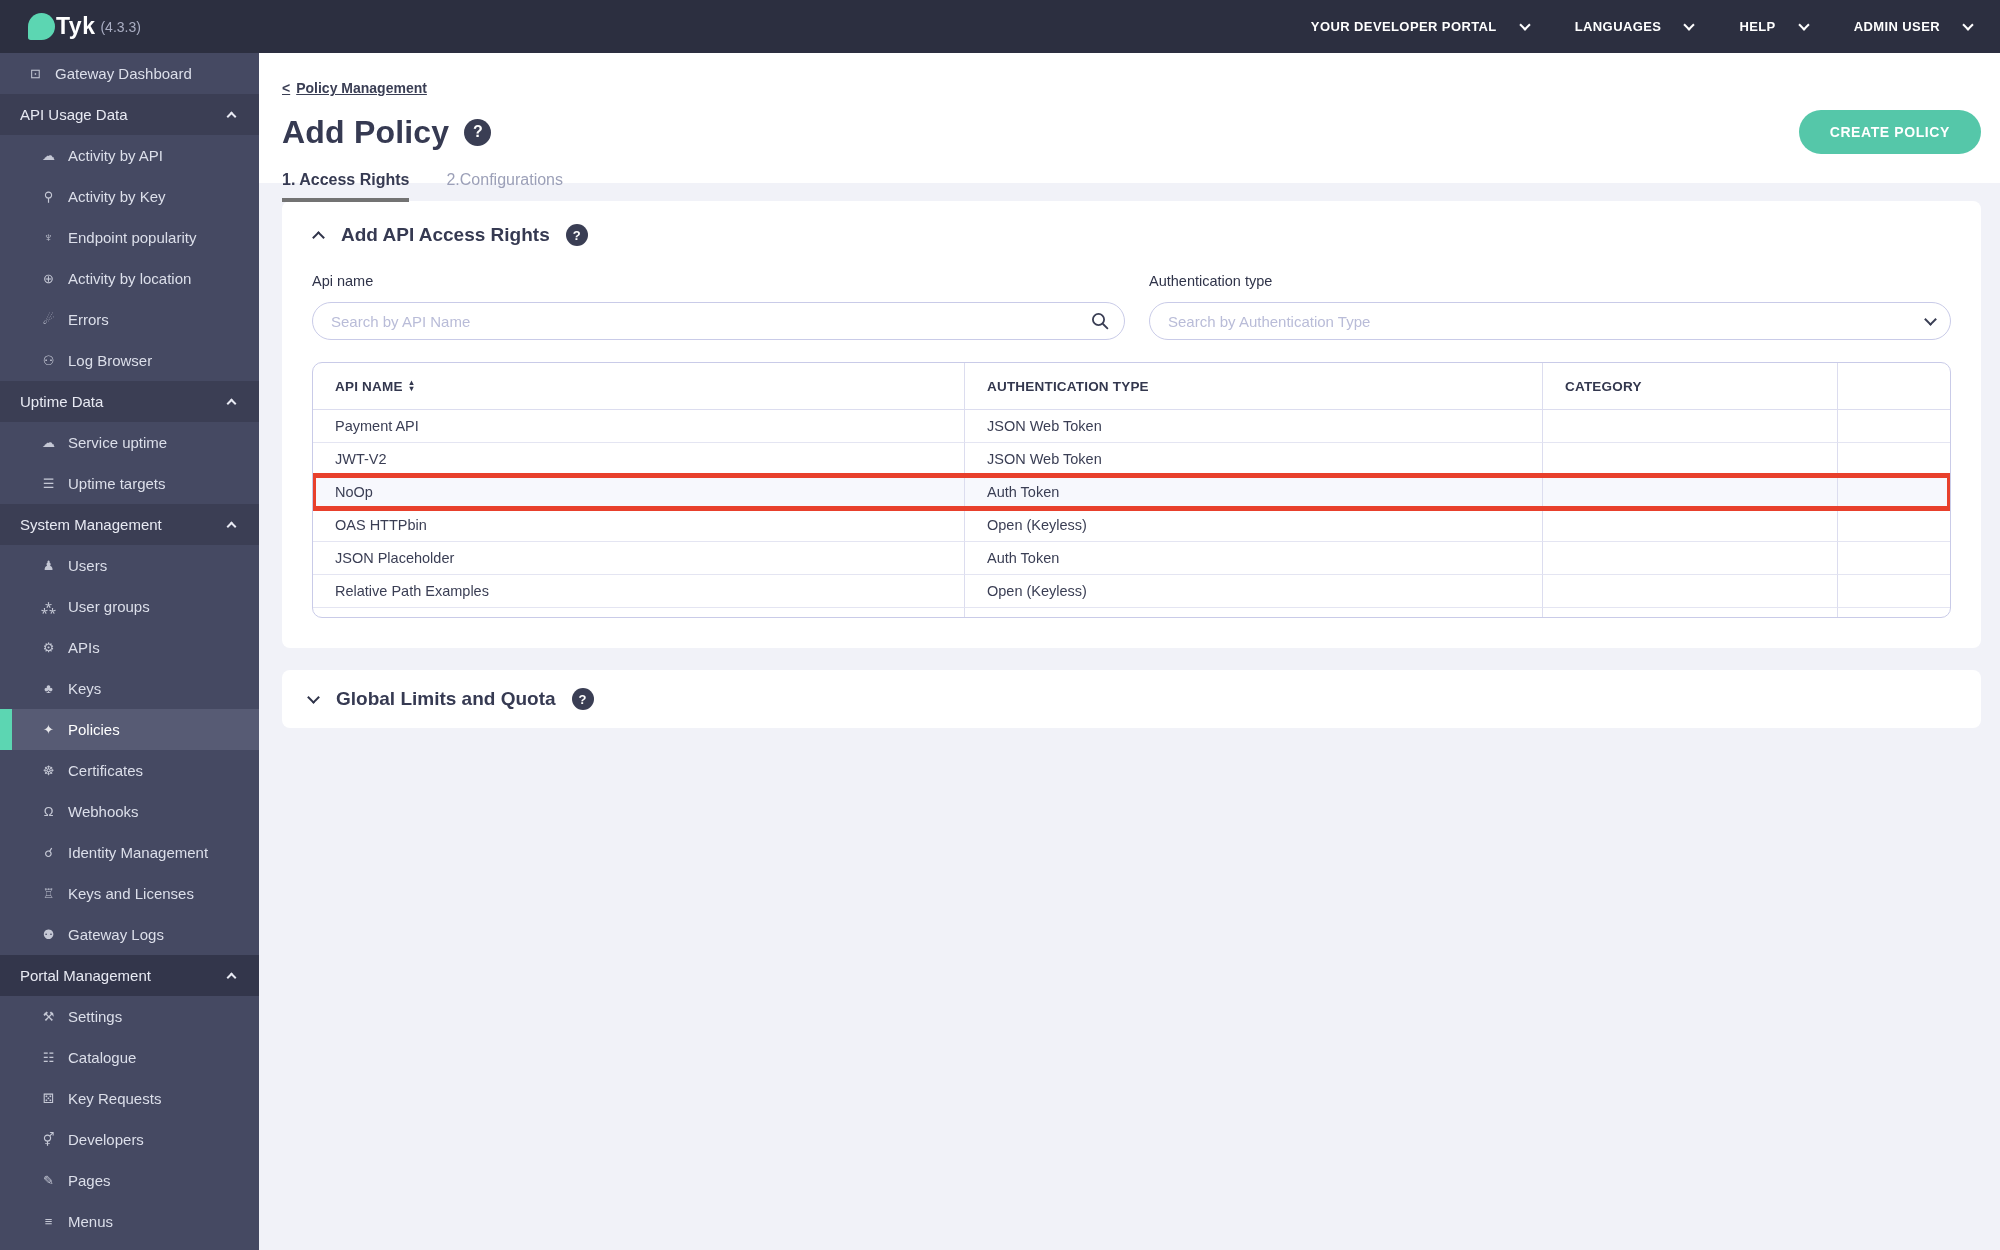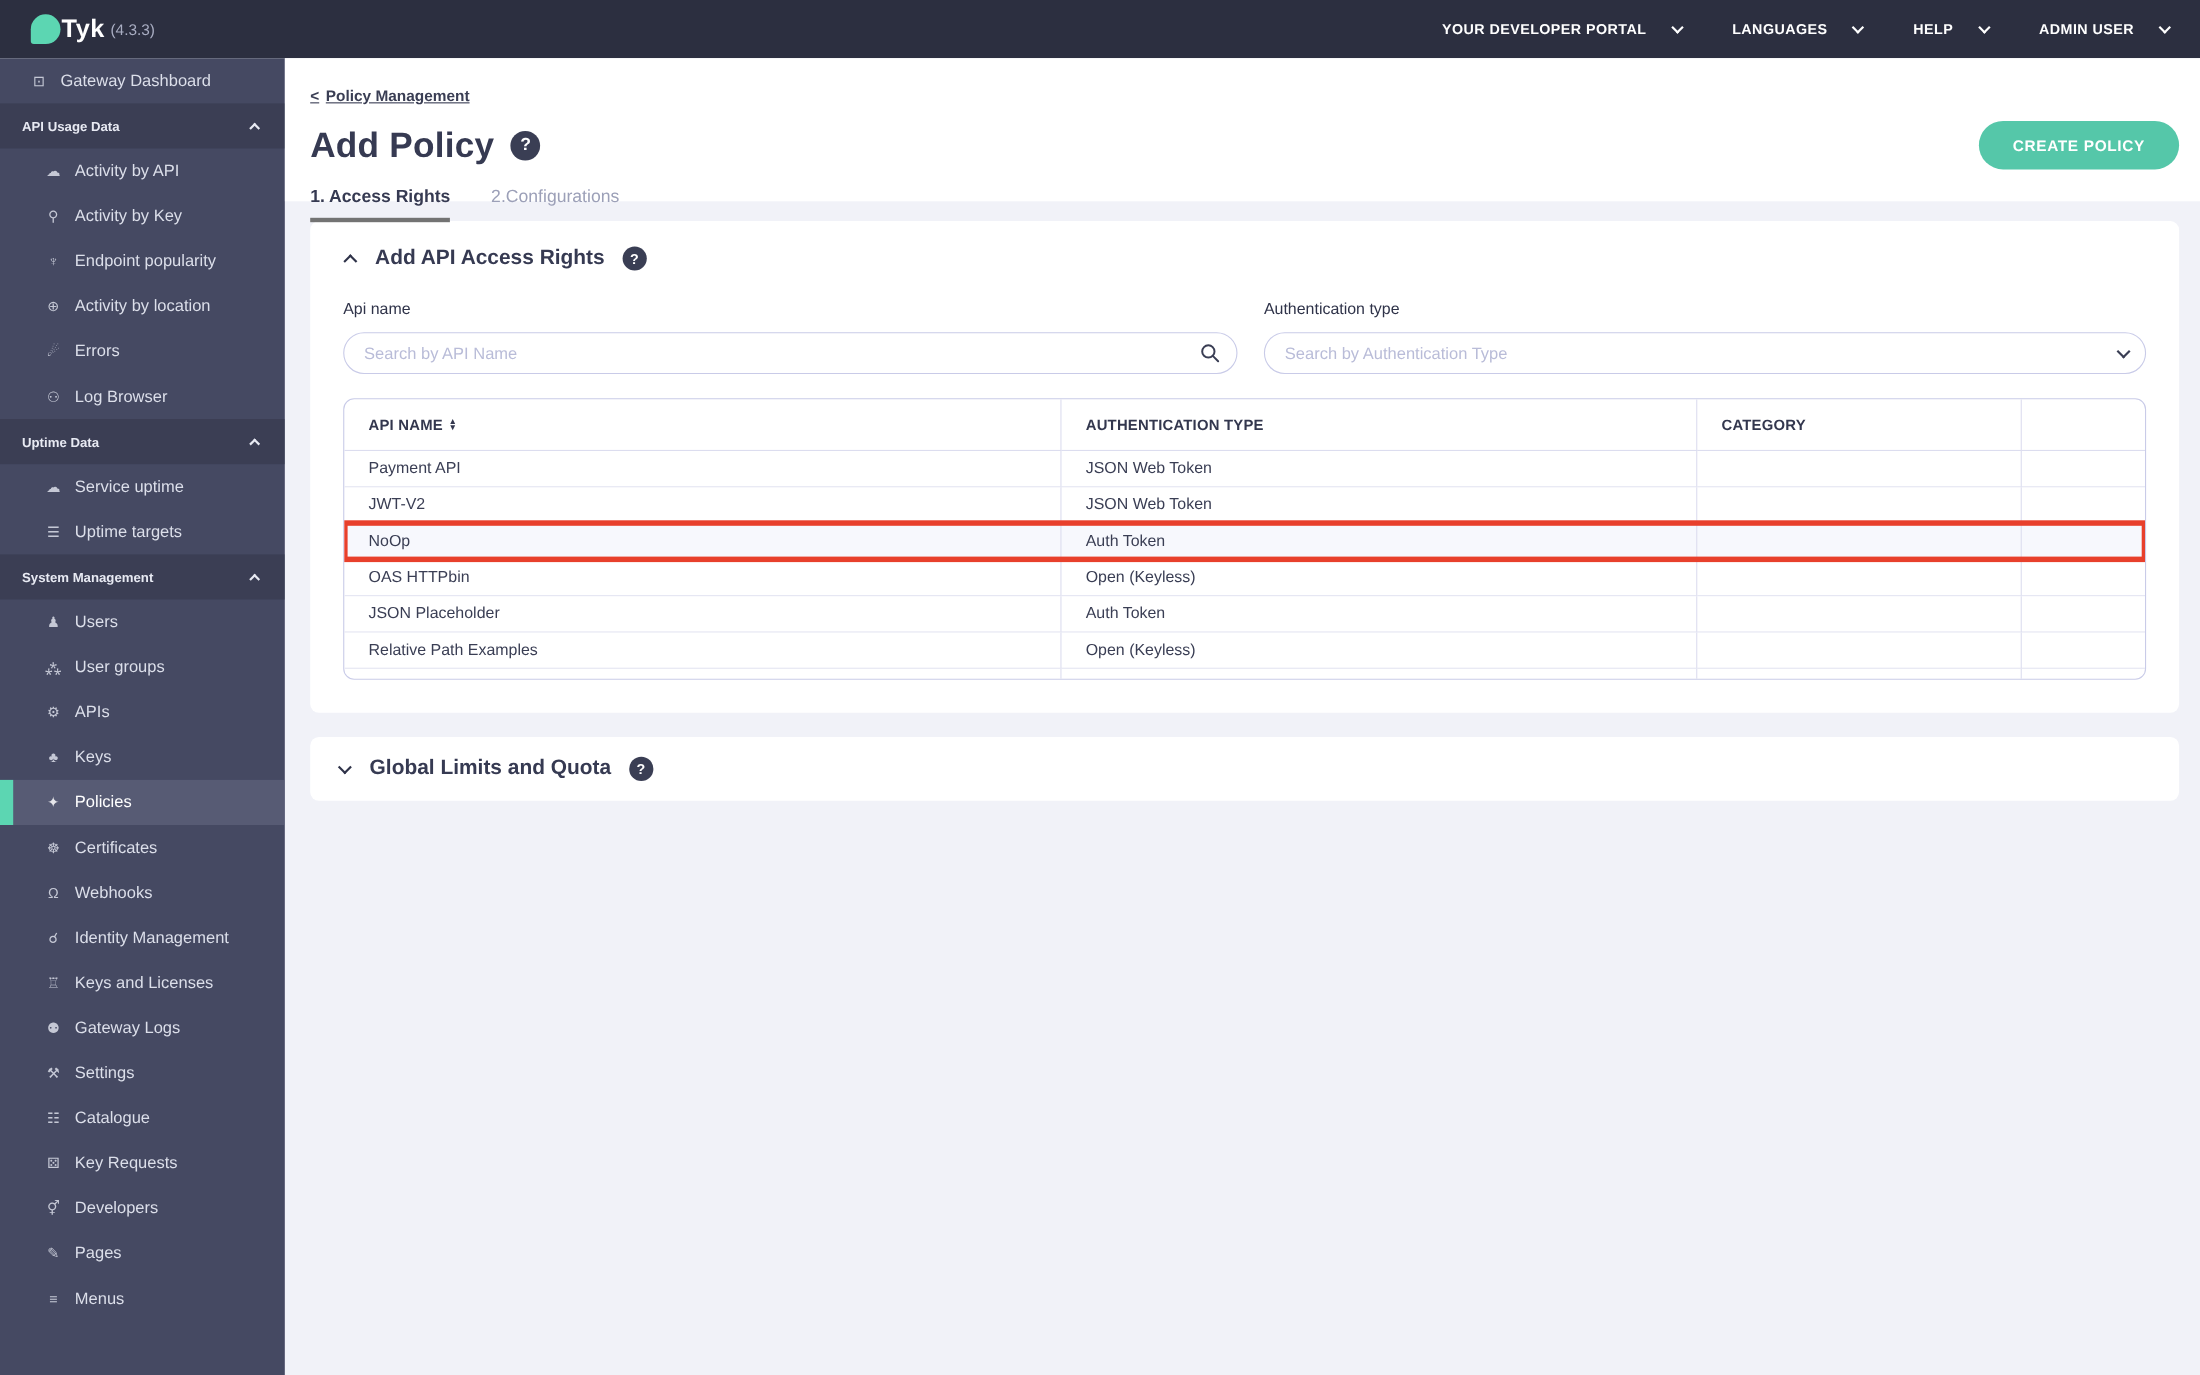--- a/index.html
+++ b/index.html
@@ -41,21 +41,21 @@
     padding-left:40px; font-size:15px; cursor:pointer; position:relative;
   }
   .side-item.toplevel { padding-left:27px; }
   .side-item .ico { width:17px; text-align:center; font-size:13px; opacity:0.85; }
   .side-item.active { background:#575B74; color:#FFFFFF; }
   .side-item.active::before {
     content:""; position:absolute; left:0; top:0; bottom:0; width:12px; background:#5CD6B2;
   }
   .side-section {
     height:41px; display:flex; align-items:center; justify-content:space-between;
-    background:#3B3E54; color:#E8EAF3; font-size:12px; font-weight:700;
+    background:#3B3E54; color:#E8EAF3; font-size:15px; font-weight:400;
     padding:0 24px 0 20px; cursor:pointer;
   }
   .side-section.darker { background:#33364B; }
   .side-section .chev { width:7px; height:7px; }
 
   
   .content { position:absolute; top:53px; left:259px; right:0; bottom:0; background:#F1F2F8; }
   .content-head { background:#FFFFFF; padding:26px 19px 0 23px; height:130px; }
   .breadcrumb {
     font-size:14px; font-weight:bold; color:#3A3E54; cursor:pointer;
@@ -240,20 +240,24 @@
       <span class="ico">☌</span>
       <span>Identity Management</span>
     </div>
     <div class="side-item">
       <span class="ico">♖</span>
       <span>Keys and Licenses</span>
     </div>
     <div class="side-item">
       <span class="ico">⚉</span>
       <span>Gateway Logs</span>
+    </div>
+    <div class="side-section darker">
+      <span>Portal Management</span>
+      <span class="chev up"></span>
     </div>
     <div class="side-item">
       <span class="ico">⚒</span>
       <span>Settings</span>
     </div>
     <div class="side-item">
       <span class="ico">☷</span>
       <span>Catalogue</span>
     </div>
     <div class="side-item">

